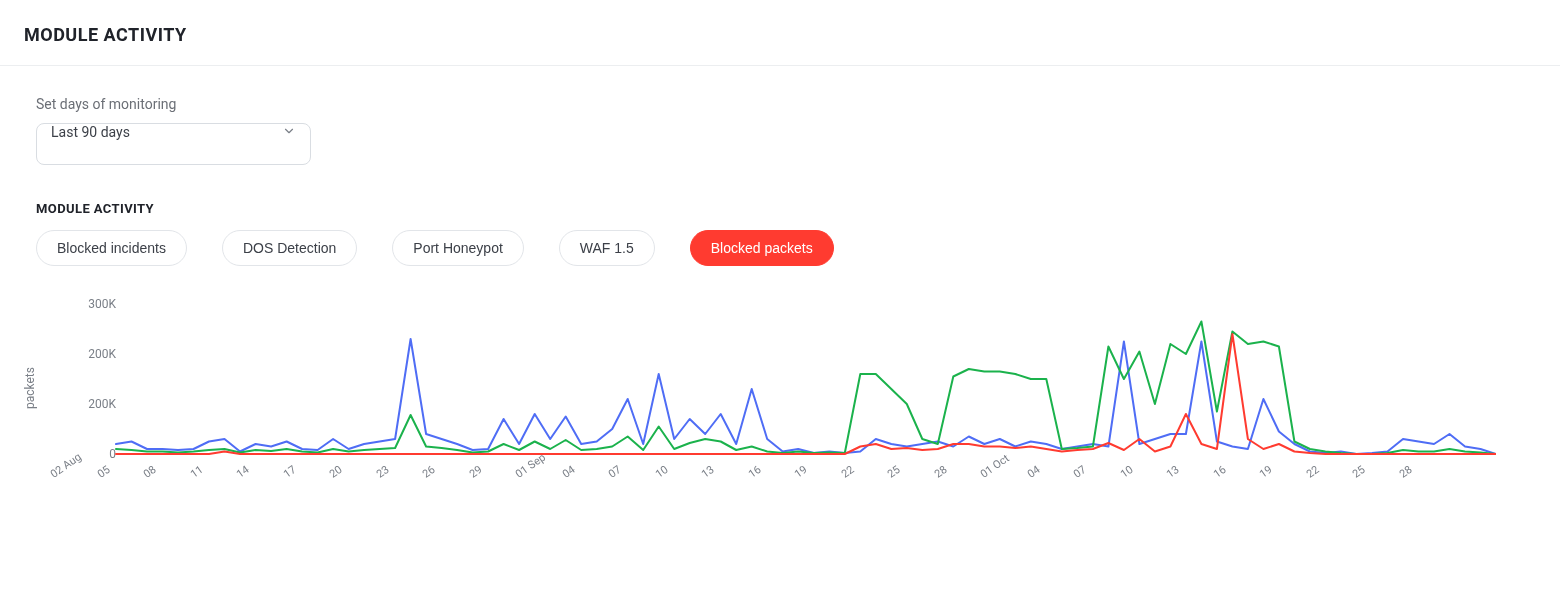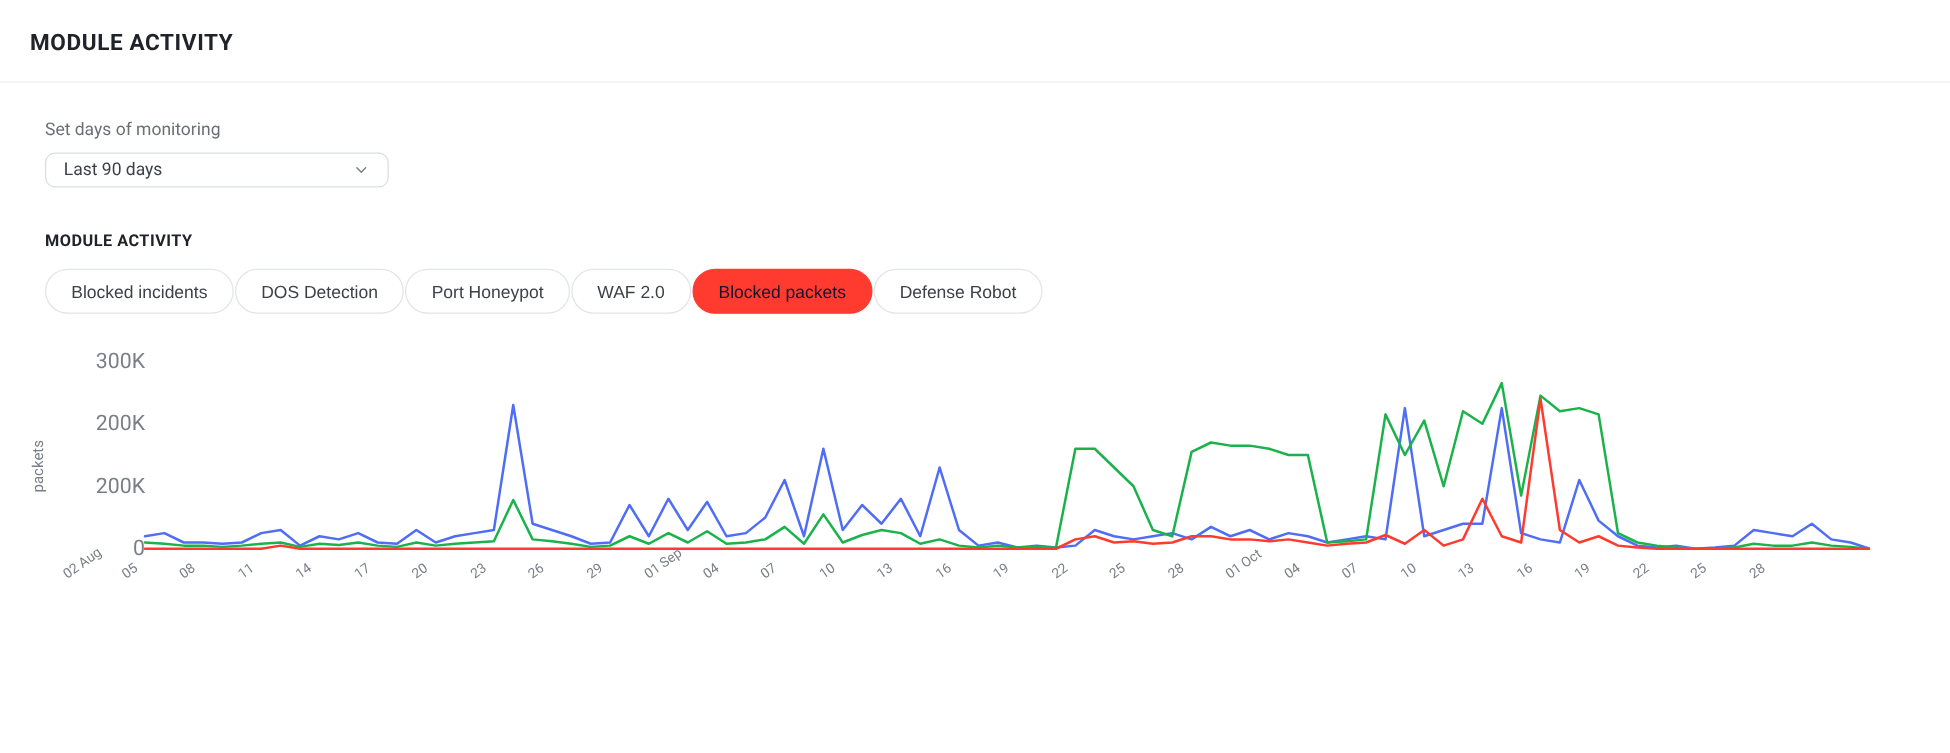--- a/index.html
+++ b/index.html
@@ -22,79 +22,78 @@
     color: #20232a;
   }
   .body { padding: 30px 36px 20px 36px; }
   .control-label {
     font-size: 14px;
     color: #6b6f76;
     margin-bottom: 10px;
   }
   .select {
     display: inline-flex;
-    align-items: center;
     justify-content: space-between;
     width: 275px;
-    height: 28px;
+    height: 42px;
     border: 1px solid #d9dde2;
     border-radius: 8px;
     padding: 0 14px;
     cursor: pointer;
     color: #3c4048;
     font-size: 14px;
     background: #fff;
   }
   .select .chevron {
     width: 14px; height: 14px;
     display: inline-flex; align-items: center; justify-content: center;
   }
   .section-title {
     margin-top: 36px;
     font-size: 13px;
     font-weight: 700;
     letter-spacing: 0.4px;
     color: #20232a;
   }
-  .tabs { margin-top: 14px; display: flex; gap: 1px; flex-wrap: wrap; }
+  .tabs { margin-top: 14px; display: flex; gap: 35px; flex-wrap: wrap; }
   .tab {
     border: 1px solid #e2e5e9;
     background: #fff;
     color: #3c4048;
     font-size: 14px;
     padding: 9px 20px;
     border-radius: 999px;
     cursor: pointer;
     white-space: nowrap;
   }
   .tab.active {
     background: #ff3b30;
     border-color: #ff3b30;
-    color: #0f172a;
+    color: #ffffff;
   }
   .chart-wrap {
     margin-top: 38px;
     position: relative;
     height: 210px;
     width: 1440px;
   }
   .ylabel {
     position: absolute;
     left: -6px;
     top: 50%;
     transform: translateY(-50%) rotate(-90deg);
     transform-origin: left center;
     font-size: 12px;
     color: #7a7f87;
   }
   svg.chart { position: absolute; left: 30px; top: 0; }
   .ytick {
     position: absolute;
     right: calc(100% - 80px);
-    font-size: 17px;
+    font-size: 12px;
     color: #7a7f87;
     transform: translateY(-50%);
   }
   .xticks {
     position: absolute;
     left: 30px;
     top: 160px;
     width: 1380px;
     height: 40px;
   }
@@ -125,23 +124,22 @@
           </svg>
       </span>
     </div>
 
     <div class="section-title">MODULE ACTIVITY</div>
 
     <div class="tabs" id="tabs">
         <button class="tab">Blocked incidents</button>
         <button class="tab">DOS Detection</button>
         <button class="tab">Port Honeypot</button>
-        <button class="tab">WAF 2.0</button>
+        <button class="tab">WAF 1.5</button>
         <button class="tab active">Blocked packets</button>
-        <button class="tab">Defense Robot</button>
       </div>
 
     <div class="chart-wrap">
       <div class="ylabel">packets</div>
       <div id="yticks">
           <div class="ytick" style="top: 150px;">0</div>
           <div class="ytick" style="top: 100px;">200K</div>
           <div class="ytick" style="top: 50px; margin-left: 29px;">200K</div>
           <div class="ytick" style="top: 0px;">300K</div>
         </div>

